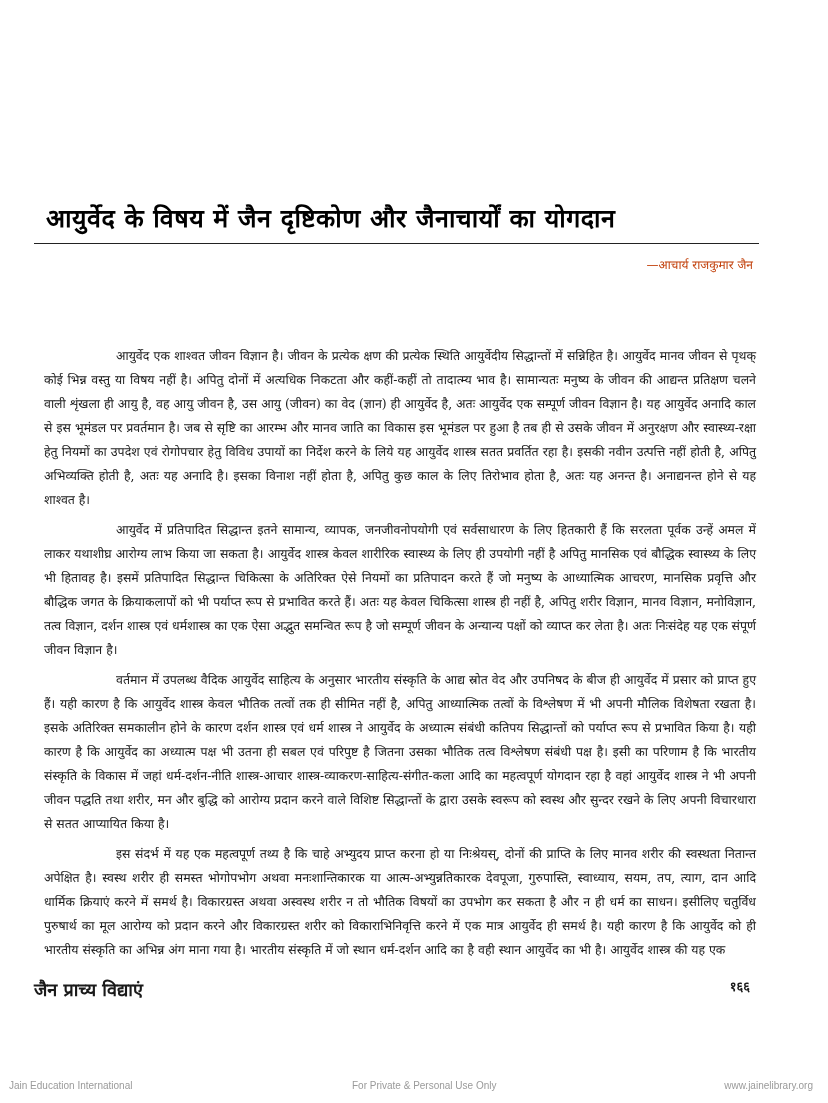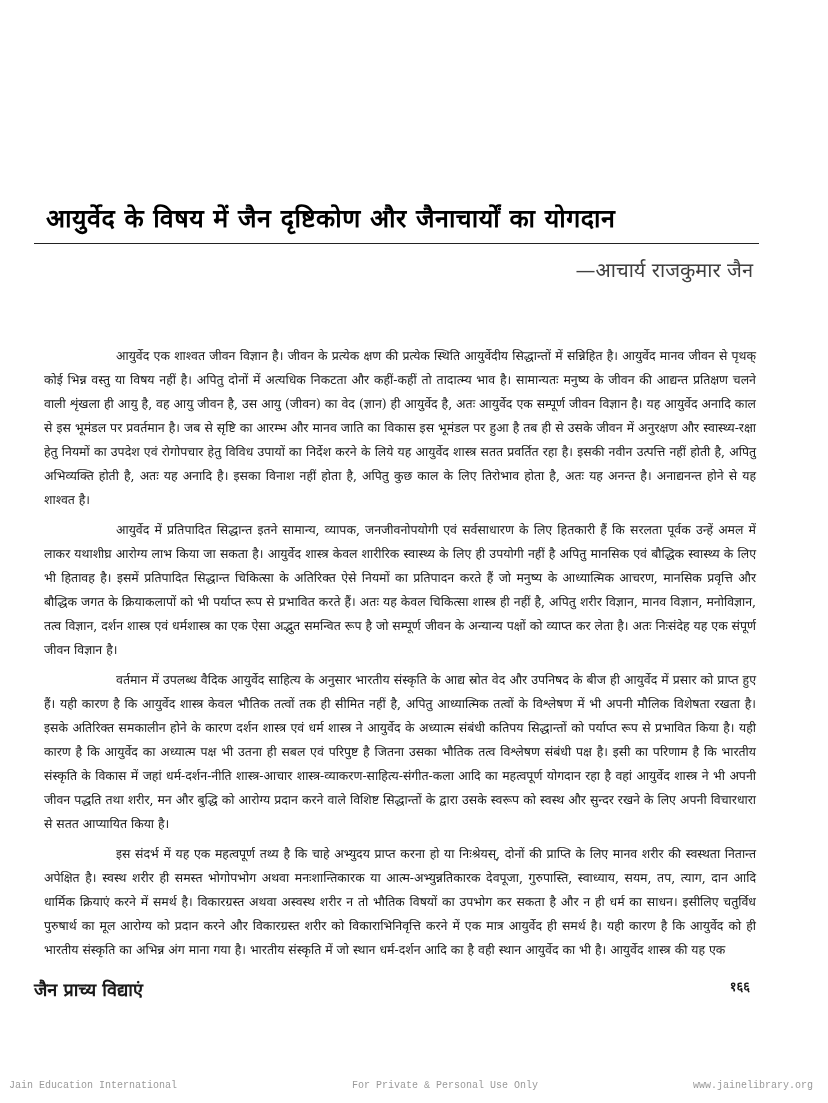--- a/index.html
+++ b/index.html
@@ -3,30 +3,30 @@
 <meta charset="utf-8">
 <style>
   html, body { margin:0; padding:0; background:#ffffff; }
   body { width:828px; height:1103px; position:relative; overflow:hidden;
          font-family:"DejaVu Serif", serif; color:#1a1a1a; }
   .title { position:absolute; left:46px; top:200px; width:700px;
            font-family:"DejaVu Sans", sans-serif; font-weight:bold;
            font-size:25px; letter-spacing:0.5px; color:#000000; white-space:nowrap; }
   .rule { position:absolute; left:34px; top:243px; width:725px; height:0;
           border-top:1.6px solid #222; }
-  .author { position:absolute; right:75px; top:256px; font-size:20px;
-            font-family:"DejaVu Sans", sans-serif; color:#404040; }
+  .author { position:absolute; right:75px; top:256px; font-size:12px;
+            font-family:"DejaVu Sans", sans-serif; color:#c2410c; }
   .body { position:absolute; left:44px; top:344px; width:712px;
           font-size:12.4px; line-height:24px; text-align:justify; }
   .body p { margin:0 0 6px 0; text-indent:72px; }
   .footer-left { position:absolute; left:34px; top:977px; font-size:18px;
                  font-weight:bold; font-family:"DejaVu Sans", sans-serif; }
   .footer-right { position:absolute; right:78px; top:977px; font-size:13px;
                   font-weight:bold; font-family:"DejaVu Sans", sans-serif; }
-  .wm { position:absolute; top:1080px; font-family:Liberation Mono, monospace;
+  .wm { position:absolute; top:1080px; font-family:Liberation Sans, sans-serif;
         font-size:10px; color:#9a9a9a; }
   .wm-l { left:9px; } .wm-c { left:352px;text-align:center; } .wm-r { right:15px; }
 </style>
 </head>
 <body>
 
 <div class="title">आयुर्वेद के  विषय  में जैन दृष्टिकोण और  जैनाचार्यों का योगदान</div>
 <div class="rule"></div>
 <div class="author">—आचार्य राजकुमार जैन</div>
 

